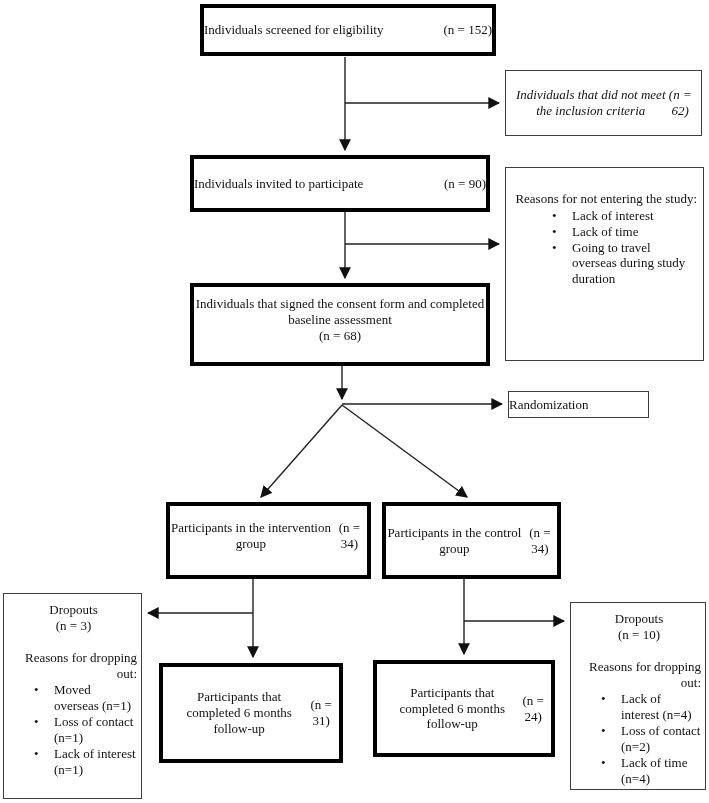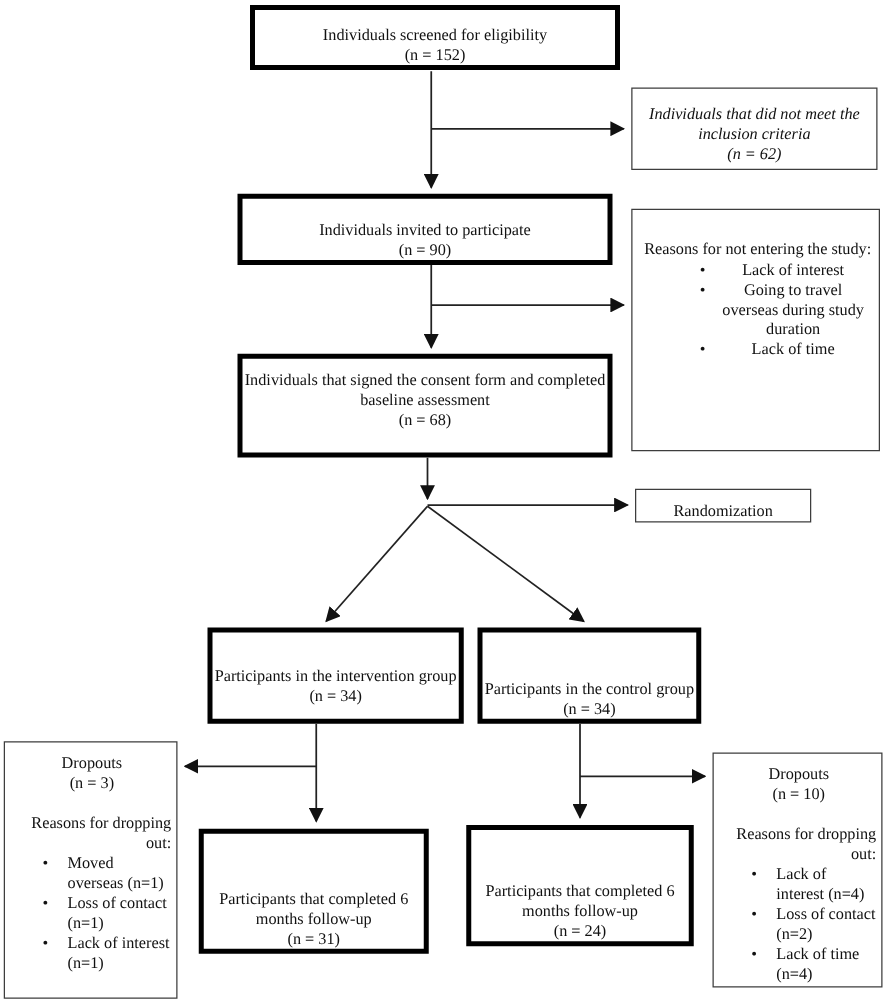--- a/index.html
+++ b/index.html
@@ -21,22 +21,21 @@
   .box {
     position: absolute;
     background: #ffffff;
     box-sizing: border-box;
   }
   .thick { border: 4px solid #000000; }
   .thin  { border: 1.5px solid #3d3d3d; }
   .center-text { text-align: center; }
   .vcenter {
     display: flex;
-    flex-direction: column;
-    justify-content: flex-end;
+    justify-content: space-between;
     align-items: center;
   }
   
   .b-screened      { left: 200px; top: 4px;   width: 296px; height: 52px; }
   .b-not-meet     { left: 505px; top: 70px;  width: 197px; height: 66px; padding: 4px 8px; font-style: italic; }
   .b-invited       { left: 190px; top: 155px; width: 300px; height: 57px; }
   .b-not-agree    { left: 505px; top: 167px; width: 199px; height: 194px; padding: 7px 6px 6px 8px; }
   .b-consent       { left: 190px; top: 283px; width: 300px; height: 83px; padding-top: 9px; text-align: center; }
   .b-randomization { left: 508px; top: 391px; width: 141px; height: 27px; }
   .b-intervention  { left: 166px; top: 502px; width: 205px; height: 77px; padding-bottom: 10px; }
@@ -52,21 +51,21 @@
     padding: 0;
     list-style: none;
     text-align: left;
   }
   ul.reasons li {
     display: grid;
     grid-template-columns: 20px 1fr;
   }
   .indent-sm li { padding-left: 24px; }
   .indent-lg { margin-top: 1px; }
-  .indent-lg li { padding-left: 38px; grid-template-columns: 25px 1fr; text-align: center; }
+  .indent-lg li { padding-left: 38px; grid-template-columns: 25px 1fr; }
   ul.reasons li::before { content: "\2022"; }
 
   svg.connectors {
     position: absolute;
     left: 0; top: 0;
     width: 709px;
     height: 803px;
     pointer-events: none;
   }
   svg.connectors line { stroke: #222222; stroke-width: 1.4; }
@@ -108,22 +107,22 @@
 
   <div class="box thick b-invited center-text vcenter">
     <div>Individuals invited to participate</div>
     <div>(n = 90)</div>
   </div>
 
   <div class="box thin b-not-agree">
     <div class="reasons-title">Reasons for not entering the study:</div>
     <ul class="reasons indent-lg">
       <li>Lack of interest</li>
+      <li>Lack of time</li>
       <li>Going to travel overseas during study duration</li>
-      <li>Lack of time</li>
     </ul>
   </div>
 
   <div class="box thick b-consent">
     <div>Individuals that signed the consent form and completed baseline assessment</div>
     <div>(n = 68)</div>
   </div>
 
   <div class="box thin b-randomization center-text vcenter">
     <div>Randomization</div>

